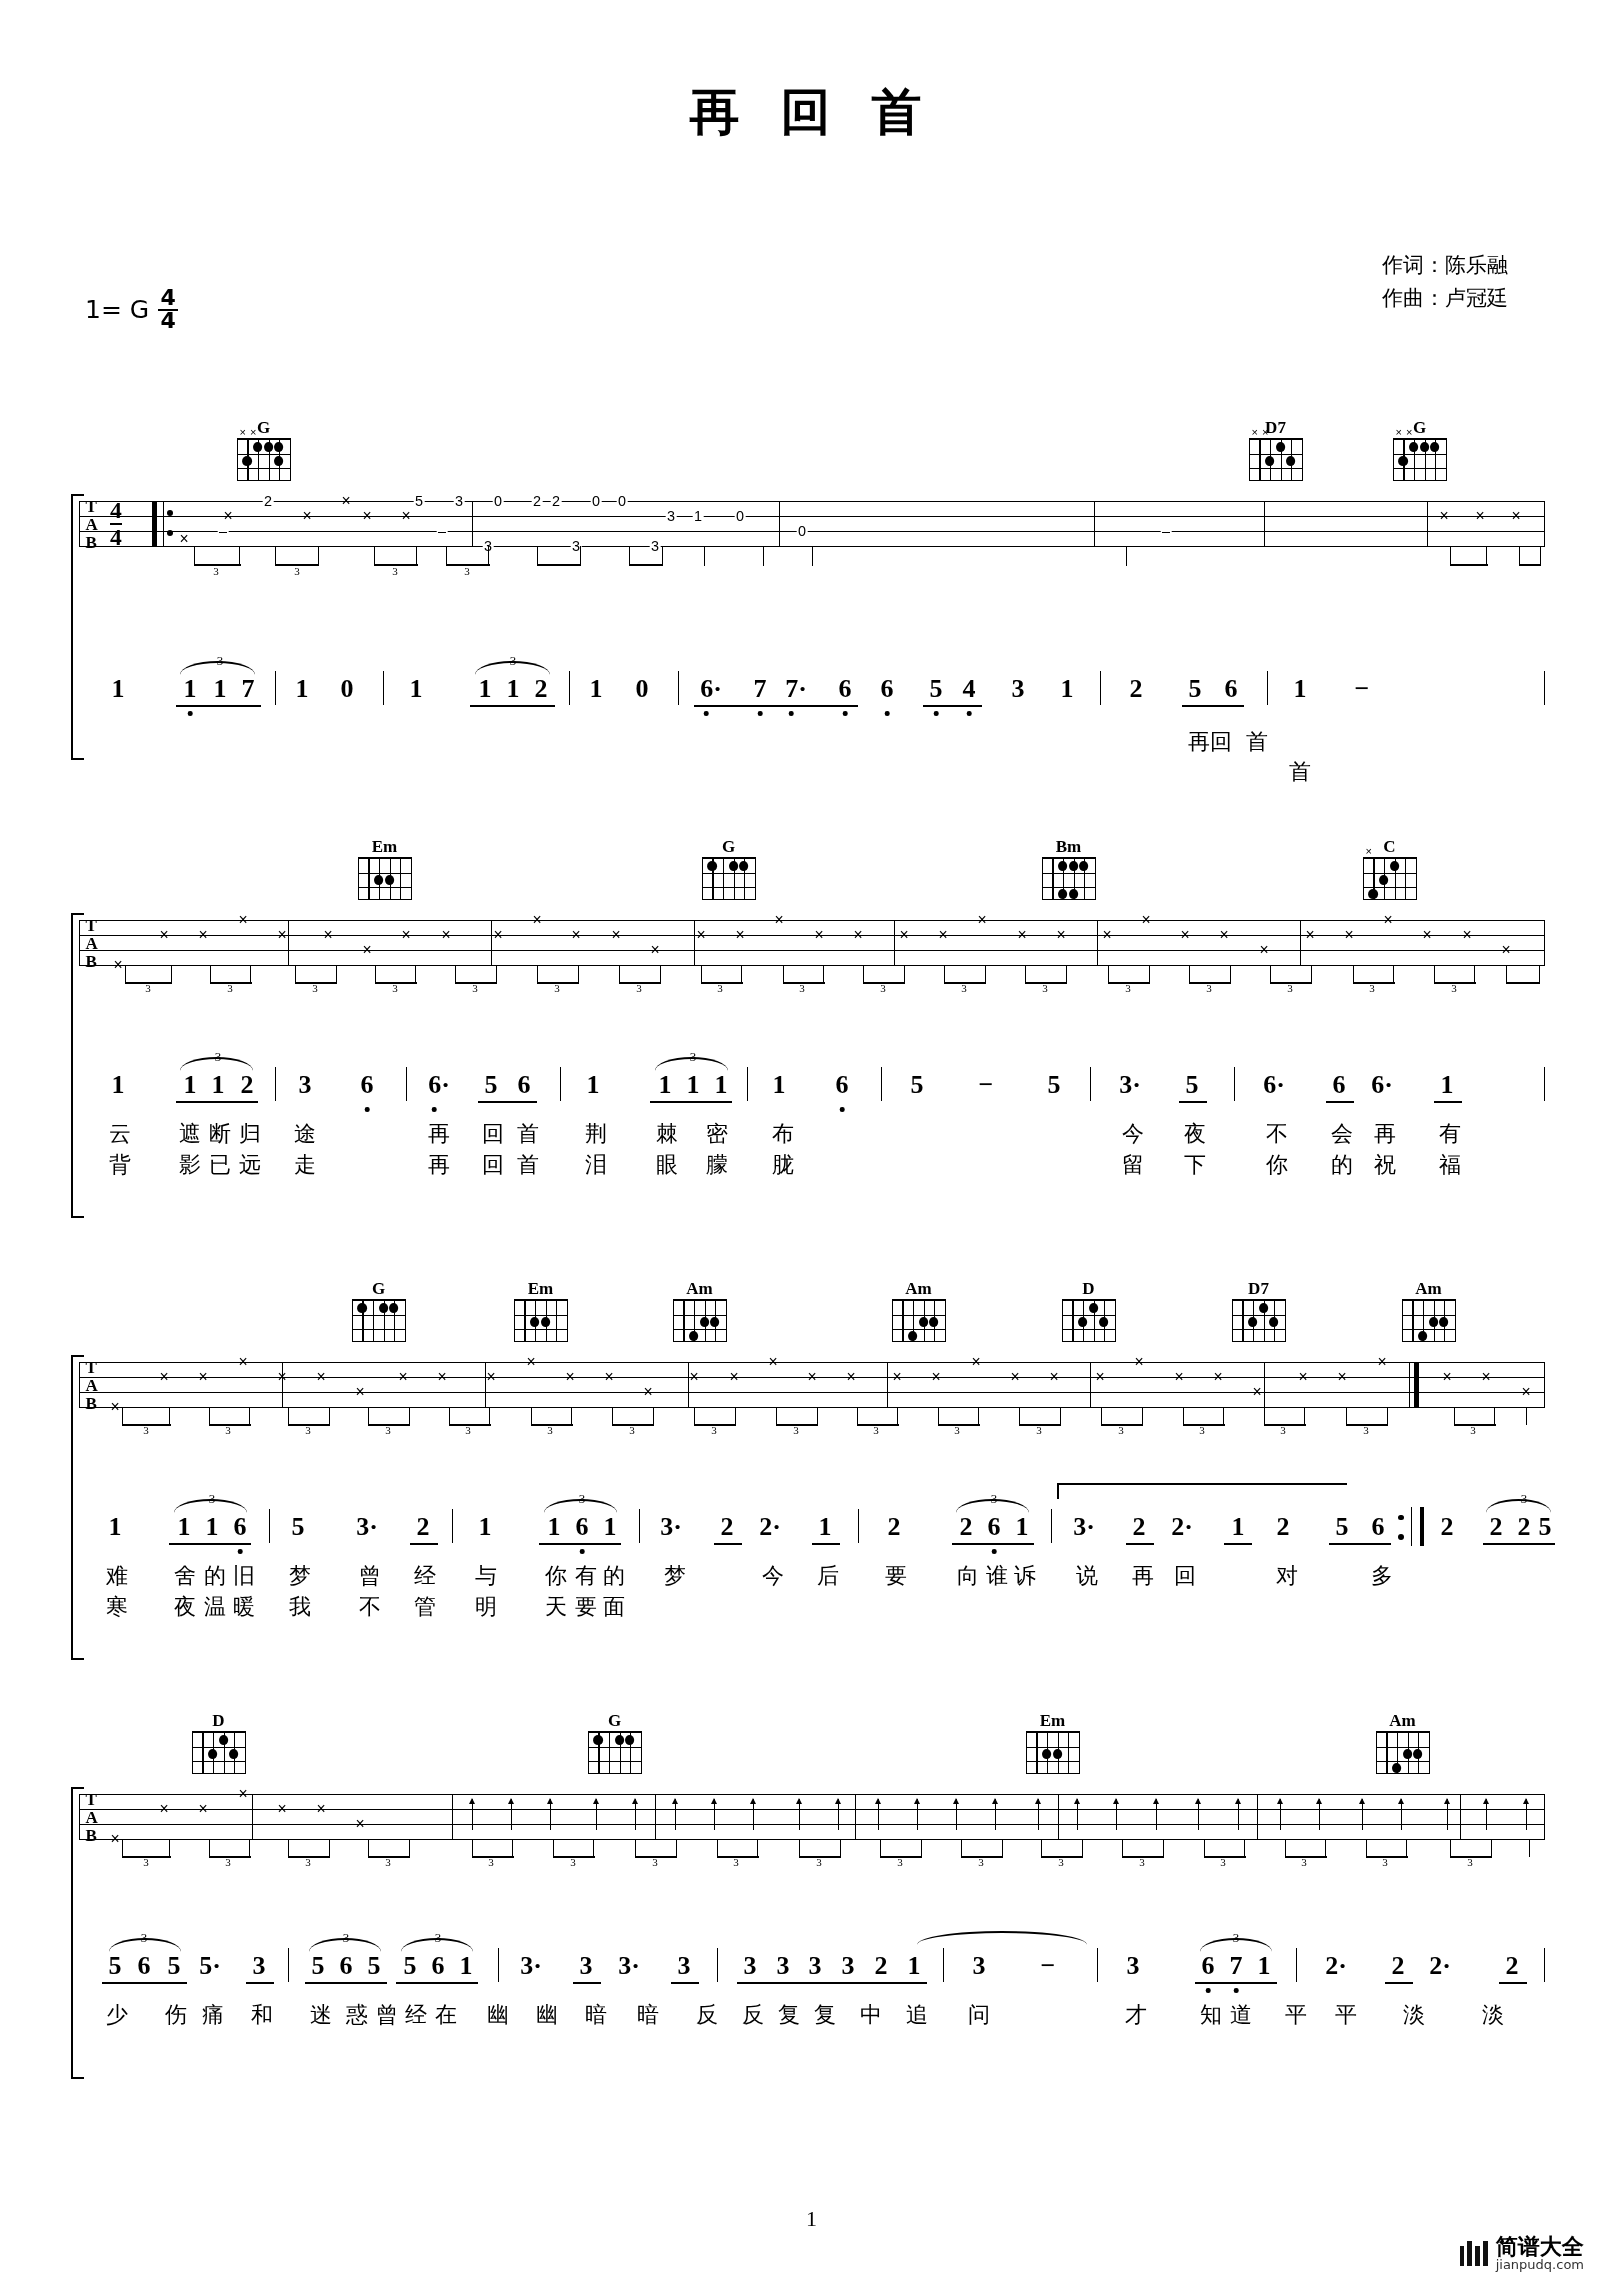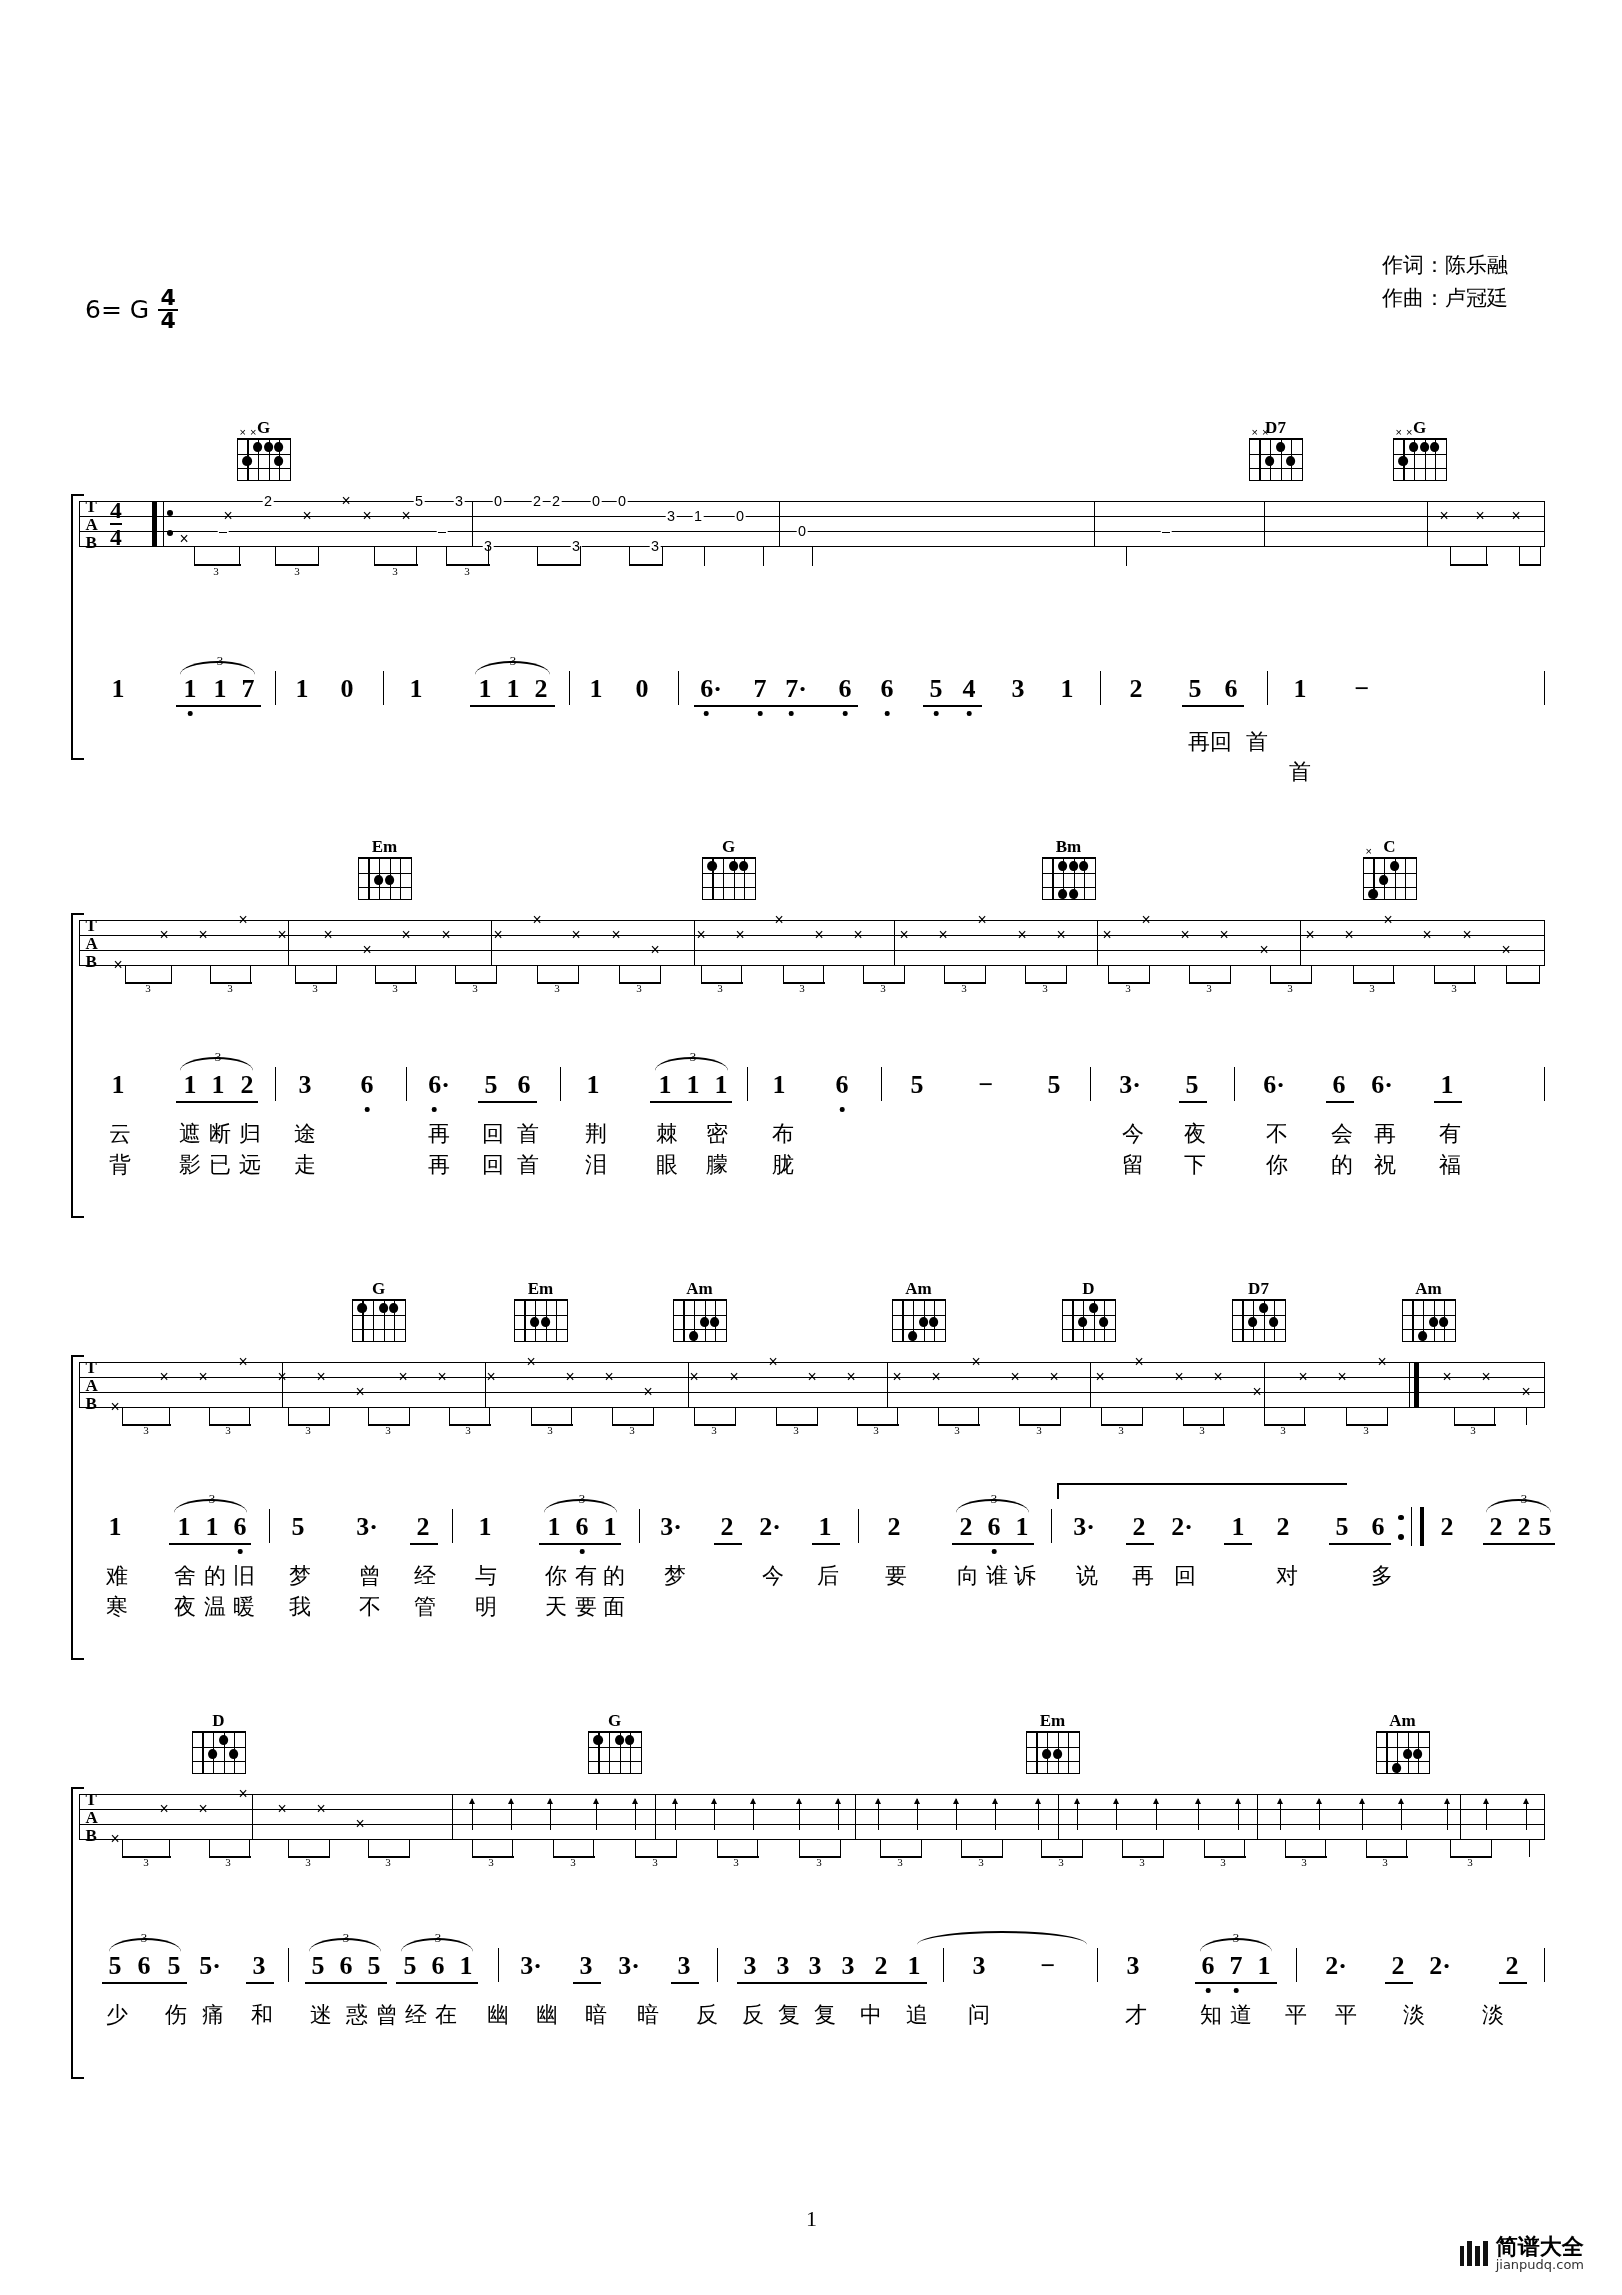--- a/index.html
+++ b/index.html
@@ -287,26 +287,27 @@
     line-height: 1.05;
   }
   .watermark .wtext .big { font-size: 22px; font-weight: bold; }
   .watermark .wtext .small { font-size: 13px; color: #333; }
 </style>
 </head>
 <body>
 
 <div class="page">
 
+  <div class="title">再 回 首</div>
   <div class="credits">
     <div>作词：陈乐融</div>
     <div>作曲：卢冠廷</div>
   </div>
   <div class="keysig">
-    <span>6= G</span>
+    <span>1= G</span>
     <span class="frac">
       <span class="num">4</span>
       <span class="den">4</span>
     </span>
   </div>
 
   <div class="system" style="top:419px;">
 
     <div class="chordrow">
       <div class="chord" style="left:232px;">

